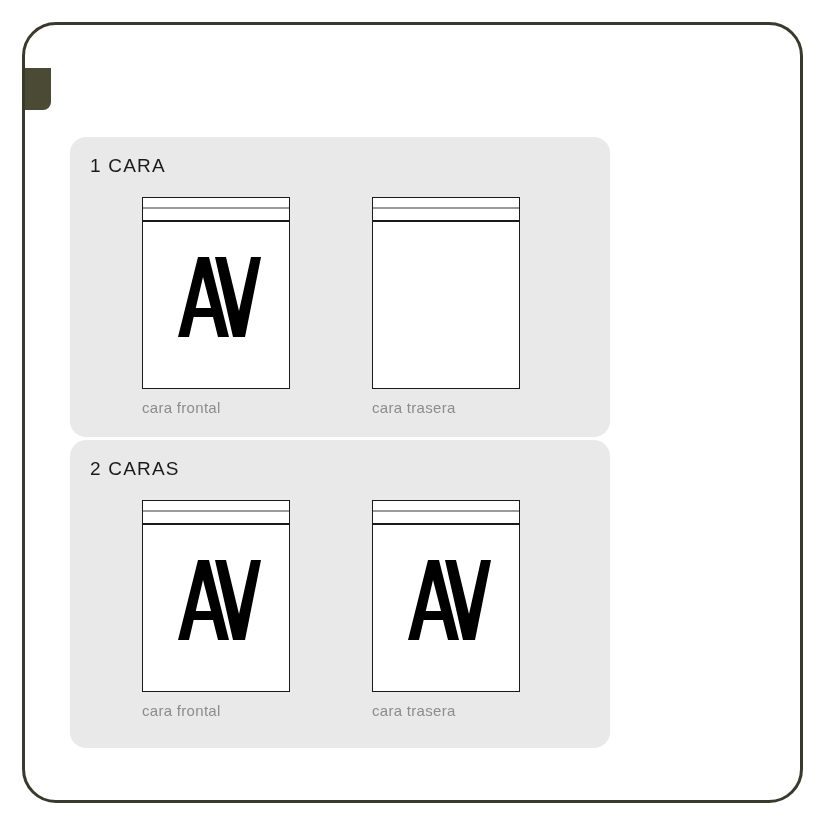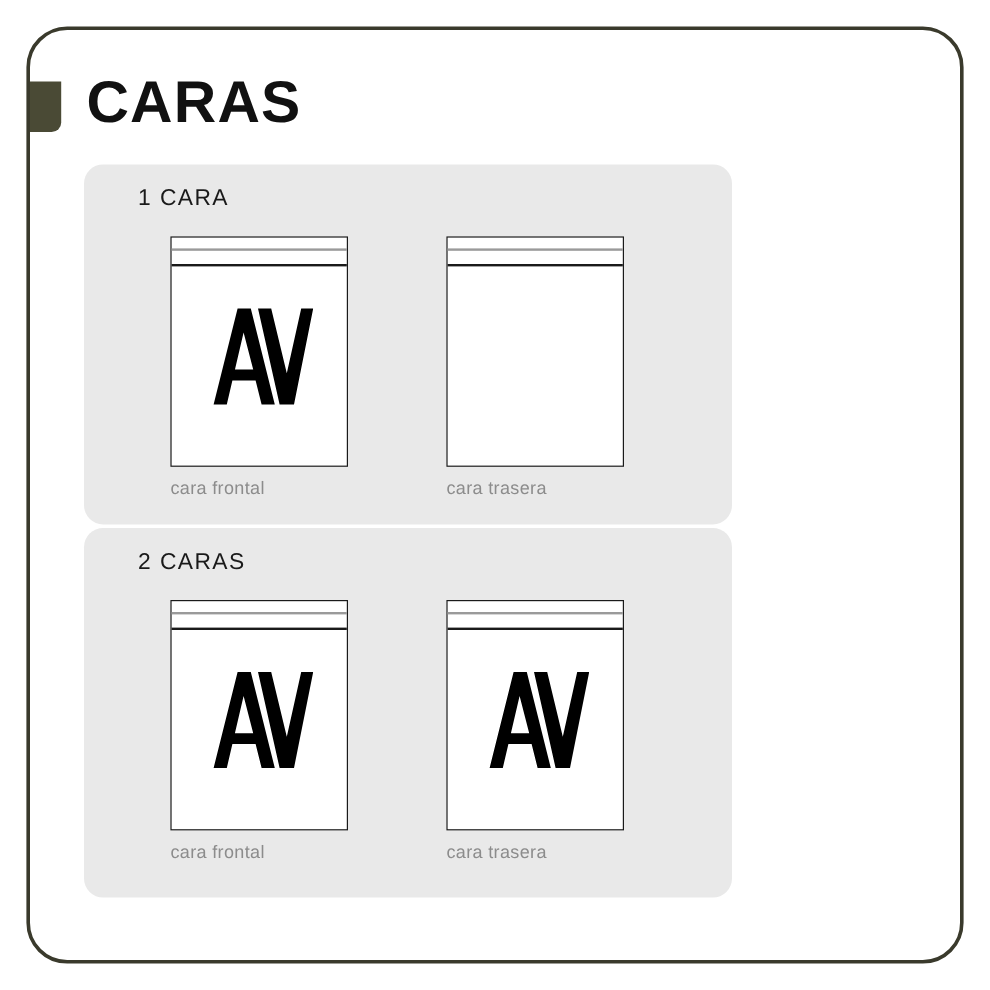--- a/index.html
+++ b/index.html
@@ -69,21 +69,20 @@
   .panel-1 { top: 137px; height: 300px; }
   .panel-2 { top: 440px; height: 308px; }
 
   .panel-title {
     position: absolute;
     left: 20px;
     top: 18px;
     font-size: 19px;
     letter-spacing: 1.2px;
     color: #1a1a1a;
-    margin-left: 25px;
   }
 
   
   .bag-item {
     position: absolute;
     width: 150px;
     padding-left: 32px;
   }
   .bag-a { left: 40px; top: 60px; }
   .bag-b { left: 270px; top: 60px; }
@@ -134,21 +133,20 @@
 </style>
 </head>
 <body>
 
 <div class="page">
 
   <div class="frame"></div>
 
   <div class="corner-tab"></div>
 
-  <div class="title">CARAS</div>
 
   <div class="panel panel-1">
     <div class="panel-title">1 CARA</div>
 
     <div class="bag-item bag-a">
       <div class="bag">
         <div class="zip-top"></div>
         <div class="zip-bottom"></div>
         <div class="logo">
           <svg width="90" height="88" viewBox="0 0 90 88" aria-hidden="true">

